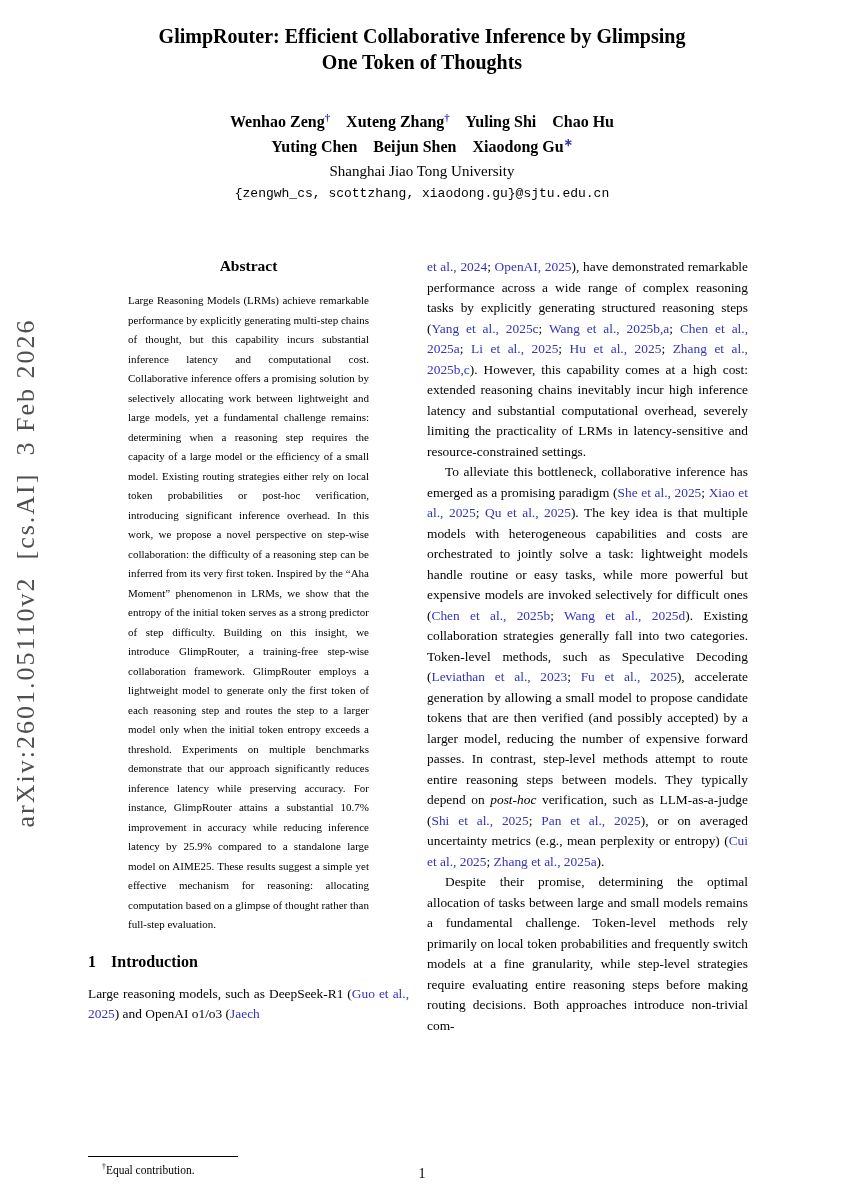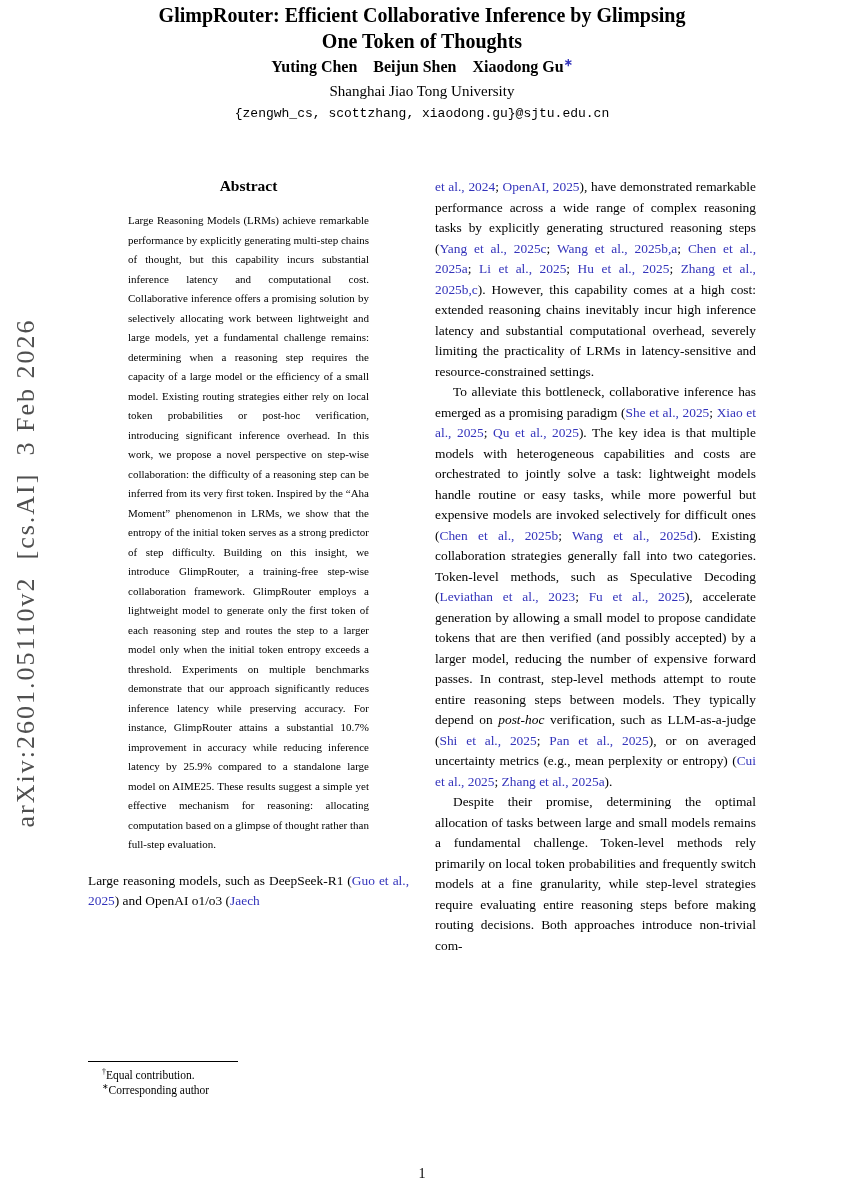--- a/index.html
+++ b/index.html
@@ -11,28 +11,28 @@
   .page{position:absolute;inset:0;}
   
   .stamp{
     position:absolute;left:26px;top:573px;
     transform:translate(-50%,-50%) rotate(-90deg);
     white-space:pre;font-size:26px;letter-spacing:2px;
     color:var(--stamp,#4f4f4f);
     font-family:"Liberation Serif", serif;
   }
   .content{position:absolute;left:88px;top:0;width:668px;height:1200px;}
-  .titleblock{text-align:center;padding-top:2px;}
+  .titleblock{text-align:center;padding-top:2px;margin-top:21px;}
   .title{font-size:20px;font-weight:bold;margin:0;line-height:26px;}
   .title .tline{display:block;}
   .authors{font-size:16px;font-weight:bold;line-height:25px;white-space:pre-wrap;margin-top:0;}
   .authors.first{margin-top:34px;}
   .affiliation{font-size:15px;line-height:21px;margin-top:2px;}
   .email{font-family:"Liberation Mono", monospace;font-size:13px;line-height:20px;margin-top:2px;}
-  .columns{display:flex;gap:26px;margin-top:53px;height:929px;}
+  .columns{display:flex;gap:18px;margin-top:53px;height:929px;}
   .col{width:321px;height:929px;overflow:hidden;position:relative;}
   .abstract{padding:0 24px;}
   .abstract-heading{text-align:center;font-weight:bold;font-size:15.5px;margin-bottom:16px;}
   .abstract-text{
     font-size:11px;line-height:19.5px;text-align:justify;margin:16px;
     hyphens:auto;-webkit-hyphens:auto;
   }
   .section-heading{font-size:16px;font-weight:bold;margin:18px 0 13px 0;}
   .sec-num{margin-right:15px;}
   .para{
@@ -56,40 +56,43 @@
 
   <div class="stamp">arXiv:2601.05110v2  [cs.AI]  3 Feb 2026</div>
 
   <div class="content">
 
     <header class="titleblock">
       <h1 class="title">
         <span class="tline">GlimpRouter: Efficient Collaborative Inference by Glimpsing</span>
         <span class="tline">One Token of Thoughts</span>
       </h1>
+      <div class="authors first"><span>Wenhao Zeng</span><span class="run-sup run-mark">†</span><span>    </span><span>Xuteng Zhang</span><span class="run-sup run-mark">†</span><span>    </span><span>Yuling Shi</span><span>    </span><span>Chao Hu</span></div>
       <div class="authors"><span>Yuting Chen</span><span>    </span><span>Beijun Shen</span><span>    </span><span>Xiaodong Gu</span><span class="run-sup run-mark">∗</span></div>
       <div class="affiliation">Shanghai Jiao Tong University</div>
       <div class="email">{zengwh_cs, scottzhang, xiaodong.gu}@sjtu.edu.cn</div>
     </header>
 
     <div class="columns">
 
       <div class="col col-left">
         <section class="abstract">
           <div class="abstract-heading">Abstract</div>
           <p class="abstract-text">Large Reasoning Models (LRMs) achieve remarkable performance by explicitly generating multi-step chains of thought, but this capability incurs substantial inference latency and computational cost. Collaborative inference offers a promising solution by selectively allocating work between lightweight and large models, yet a fundamental challenge remains: determining when a reasoning step requires the capacity of a large model or the efficiency of a small model. Existing routing strategies either rely on local token probabilities or post-hoc verification, introducing significant inference overhead. In this work, we propose a novel perspective on step-wise collaboration: the difficulty of a reasoning step can be inferred from its very first token. Inspired by the “Aha Moment” phenomenon in LRMs, we show that the entropy of the initial token serves as a strong predictor of step difficulty. Building on this insight, we introduce GlimpRouter, a training-free step-wise collaboration framework. GlimpRouter employs a lightweight model to generate only the first token of each reasoning step and routes the step to a larger model only when the initial token entropy exceeds a threshold. Experiments on multiple benchmarks demonstrate that our approach significantly reduces inference latency while preserving accuracy. For instance, GlimpRouter attains a substantial 10.7% improvement in accuracy while reducing inference latency by 25.9% compared to a standalone large model on AIME25. These results suggest a simple yet effective mechanism for reasoning: allocating computation based on a glimpse of thought rather than full-step evaluation.</p>
         </section>
 
+        <h2 class="section-heading">
+          <span class="sec-num">1</span><span>Introduction</span>
+        </h2>
 
         <p class="para"><span>Large reasoning models, such as DeepSeek-R1 (</span><span class="run-cite">Guo et al., 2025</span><span>) and OpenAI o1/o3 (</span><span class="run-cite">Jaech</span></p>
 
         <div class="footnotes">
           <div class="footnote-rule"></div>
           <div class="footnote"><span class="run-sup">†</span><span>Equal contribution.</span></div>
-          <div class="footnote"><span class="run-sup">∗</span><span>Corresponding author</span></div>
         </div>
       </div>
 
       <div class="col col-right">
         <p class="para"><span class="run-cite">et al., 2024</span><span>; </span><span class="run-cite">OpenAI, 2025</span><span>), have demonstrated remarkable performance across a wide range of complex reasoning tasks by explicitly generating structured reasoning steps (</span><span class="run-cite">Yang et al., 2025c</span><span>; </span><span class="run-cite">Wang et al., 2025b,a</span><span>; </span><span class="run-cite">Chen et al., 2025a</span><span>; </span><span class="run-cite">Li et al., 2025</span><span>; </span><span class="run-cite">Hu et al., 2025</span><span>; </span><span class="run-cite">Zhang et al., 2025b,c</span><span>).  However, this capability comes at a high cost: extended reasoning chains inevitably incur high inference latency and substantial computational overhead, severely limiting the practicality of LRMs in latency-sensitive and resource-constrained settings.</span></p>
         <p class="para indent"><span>To alleviate this bottleneck, collaborative inference has emerged as a promising paradigm (</span><span class="run-cite">She et al., 2025</span><span>; </span><span class="run-cite">Xiao et al., 2025</span><span>; </span><span class="run-cite">Qu et al., 2025</span><span>). The key idea is that multiple models with heterogeneous capabilities and costs are orchestrated to jointly solve a task: lightweight models handle routine or easy tasks, while more powerful but expensive models are invoked selectively for difficult ones (</span><span class="run-cite">Chen et al., 2025b</span><span>; </span><span class="run-cite">Wang et al., 2025d</span><span>). Existing collaboration strategies generally fall into two categories. Token-level methods, such as Speculative Decoding (</span><span class="run-cite">Leviathan et al., 2023</span><span>; </span><span class="run-cite">Fu et al., 2025</span><span>), accelerate generation by allowing a small model to propose candidate tokens that are then verified (and possibly accepted) by a larger model, reducing the number of expensive forward passes. In contrast, step-level methods attempt to route entire reasoning steps between models. They typically depend on </span><span class="run-i">post-hoc</span><span> verification, such as LLM-as-a-judge (</span><span class="run-cite">Shi et al., 2025</span><span>; </span><span class="run-cite">Pan et al., 2025</span><span>), or on averaged uncertainty metrics (e.g., mean perplexity or entropy) (</span><span class="run-cite">Cui et al., 2025</span><span>; </span><span class="run-cite">Zhang et al., 2025a</span><span>).</span></p>
         <p class="para indent"><span>Despite their promise, determining the optimal allocation of tasks between large and small models remains a fundamental challenge. Token-level methods rely primarily on local token probabilities and frequently switch models at a fine granularity, while step-level strategies require evaluating entire reasoning steps before making routing decisions. Both approaches introduce non-trivial com-</span></p>
       </div>
 
     </div>

